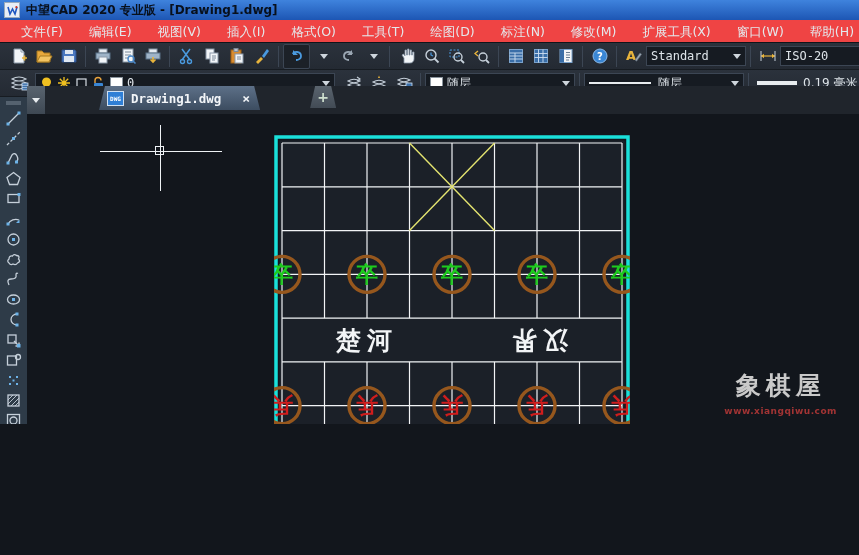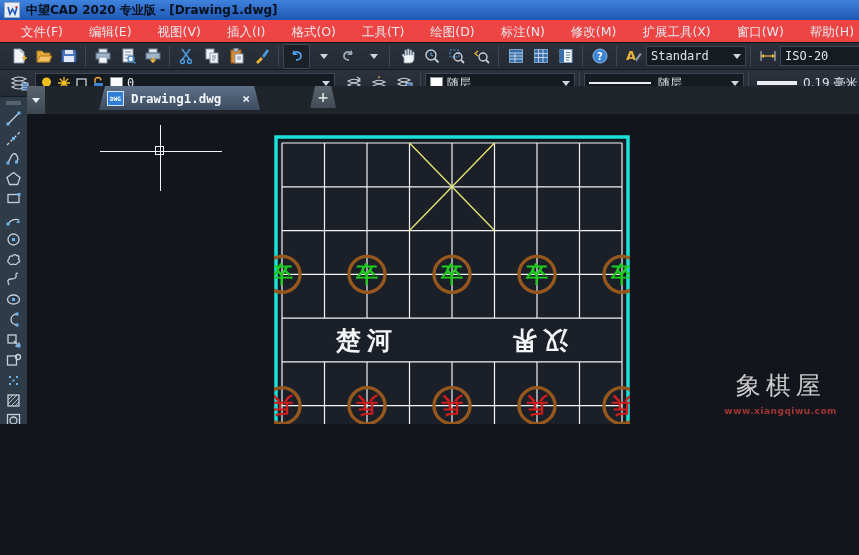--- a/index.html
+++ b/index.html
@@ -58,21 +58,21 @@
 
   
   .canvas{position:absolute;left:27px;top:125px;right:0;bottom:0;background:#12161c;overflow:hidden;}
   .board-wrap{position:absolute;left:247px;top:10px;width:356px;height:410px;}
   .crosshair-h{position:absolute;left:73px;top:26px;width:122px;height:1px;background:#eef2f5;}
   .crosshair-v{position:absolute;left:133px;top:0px;width:1px;height:66px;background:#eef2f5;}
   .pickbox{position:absolute;left:128px;top:21px;width:9px;height:9px;border:1px solid #eef2f5;box-sizing:border-box;}
   .pickbox:before{content:"";position:absolute;left:50%;top:0;width:1px;height:100%;background:#eef2f5;}
   .pickbox:after{content:"";position:absolute;top:50%;left:0;height:1px;width:100%;background:#eef2f5;}
   .watermark{position:absolute;right:22px;bottom:8px;text-align:center;}
-  .wm-name{color:#c9c9c9;font-size:25px;font-weight:normal;letter-spacing:5px;line-height:1.05;}
+  .wm-name{color:#c9c9c9;font-size:25px;font-weight:bold;letter-spacing:5px;line-height:1.05;}
   .wm-url{color:#a23434;font-size:9px;font-weight:bold;letter-spacing:0.5px;margin-top:7px;}
 </style>
 </head>
 <body>
 
 <div class="app">
 
   <div class="titlebar">
     <span class="app-icon">
       <svg width="11" height="11" viewBox="0 0 11 11">

